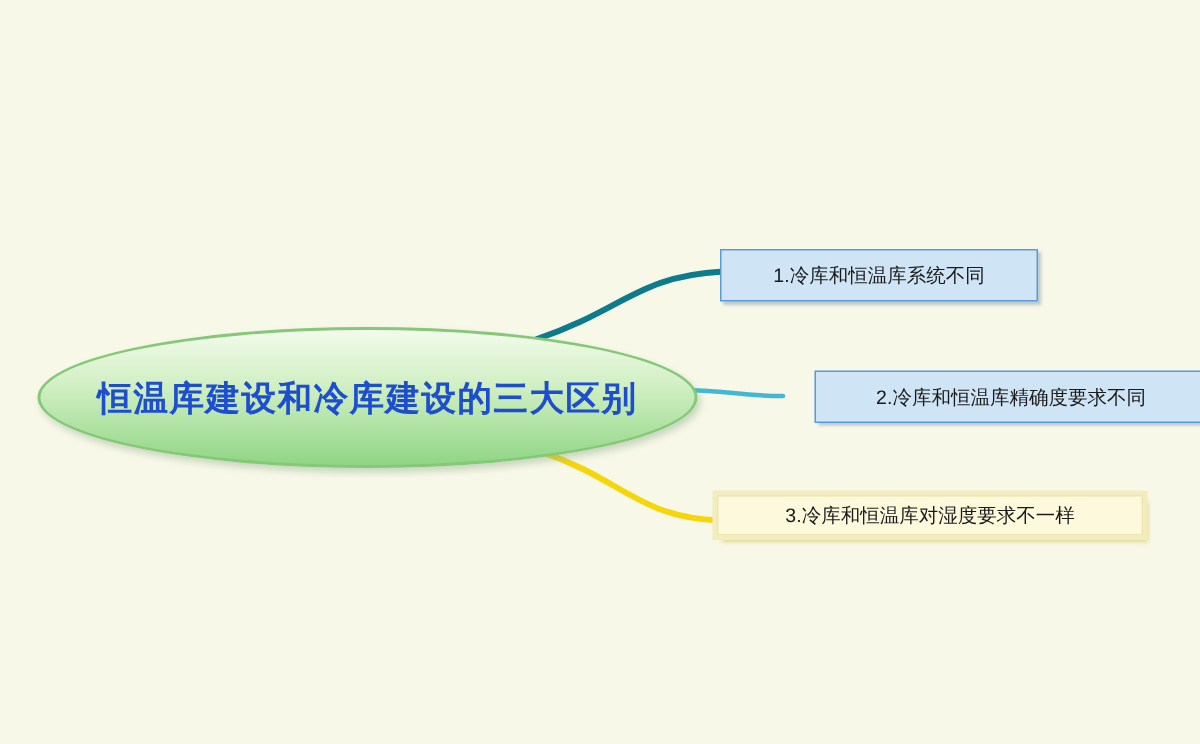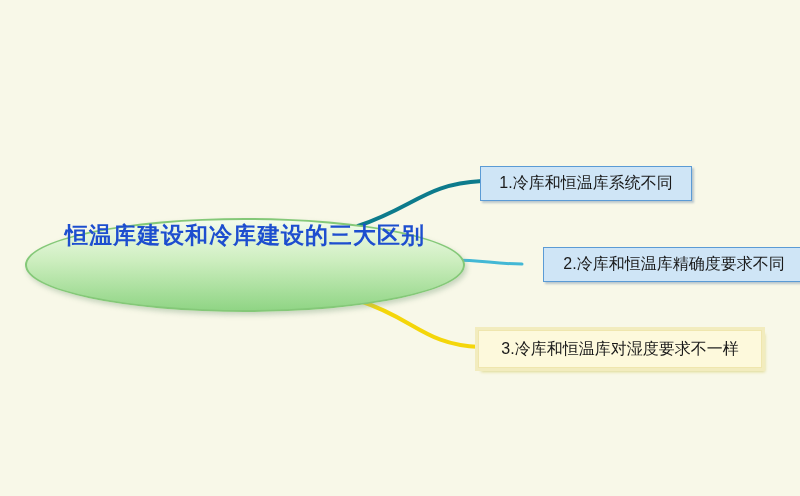--- a/index.html
+++ b/index.html
@@ -21,57 +21,58 @@
 
   .root-node {
     position: absolute;
     left: 25px; top: 218px;
     width: 436px; height: 90px;
     border-radius: 50%;
     background: linear-gradient(to bottom, #f3fbec 0%, #cdeebf 45%, #90d585 100%);
     border: 2px solid #84c878;
     box-shadow: 2px 3px 5px rgba(140, 170, 140, 0.45);
     display: flex;
+    align-items: center;
     justify-content: center;
   }
 
   .root-label {
     color: #1d4ecf;
     font-size: 23px;
     font-weight: bold;
     letter-spacing: 1px;
     white-space: nowrap;
   }
 
   .branch {
     position: absolute;
     display: flex;
     align-items: center;
     justify-content: center;
-    font-size: 16px;
+    font-size: 13px;
     color: #1a1a1a;
     white-space: nowrap;
     box-sizing: border-box;
   }
 
   .branch.blue {
     background: #cfe5f6;
     border: 1px solid #5b9bd5;
     box-shadow: 2px 2px 2px rgba(110, 140, 170, 0.45);
   }
 
   .branch.yellow {
     background: #fdf9dc;
     border: 1px solid #efe6ae;
     box-shadow: 0 0 0 3px #f2ecbe, 3px 4px 3px #ded98f;
   }
 
   .b1 { left: 480px; top: 166px; width: 212px; height: 35px; }
   .b2 { left: 543px; top: 247px; width: 262px; height: 35px; }
-  .b3 { left: 478px; top: 330px; width: 284px; height: 38px; }
+  .b3 { left: 478px; top: 330px; width: 284px; height: 27px; }
 </style>
 </head>
 <body>
 
 <div class="canvas">
 
   <svg class="edges" width="800" height="496" viewBox="0 0 800 496" xmlns="http://www.w3.org/2000/svg">
     <path d="M 358 226 C 415 207 425 184 482 181" fill="none" stroke="#0d7b8c" stroke-width="4" stroke-linecap="round"></path>
     <path d="M 452 260 C 485 260 492 264 522 264" fill="none" stroke="#43b8d5" stroke-width="3" stroke-linecap="round"></path>
     <path d="M 360 301 C 415 319 425 345 480 347" fill="none" stroke="#f4d60a" stroke-width="4" stroke-linecap="round"></path>

